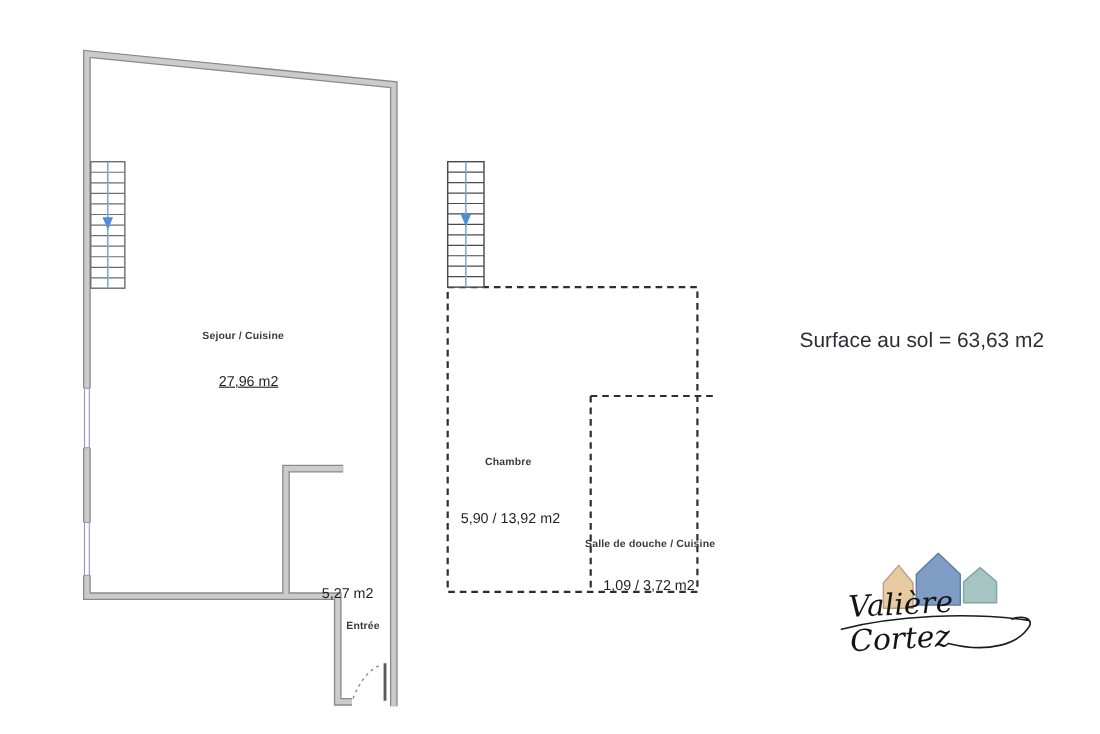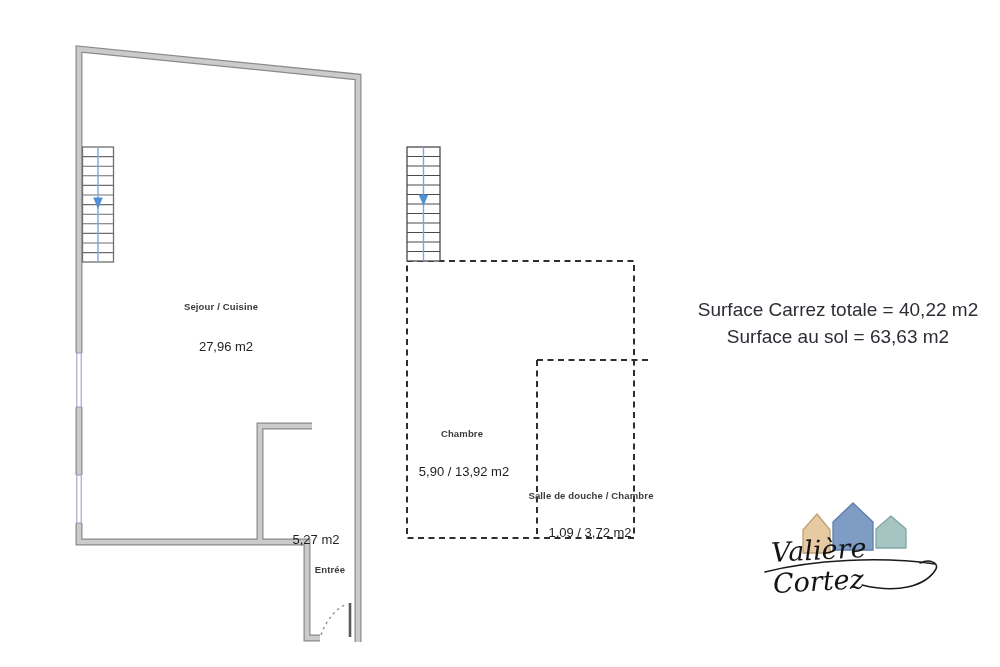--- a/index.html
+++ b/index.html
@@ -106,31 +106,30 @@
       <polygon points="803,530 817,514 830,530 830,553 803,553" stroke="#c0a178" fill="#e7c9a2"></polygon>
       <polygon points="833,522 853,503 873,522 873,550 833,550" stroke="#5d7ea6" fill="#7f9dc4"></polygon>
       <polygon points="876,529 891,516 906,529 906,548 876,548" stroke="#7fa7a4" fill="#a6c5c2"></polygon>
     </g>
 
     <path d="M765,572 C812,560 880,556 935,564
              M862,585 C898,594 926,586 936,569 C939,562 929,559 920,563" fill="none" stroke="#1b1b1b" stroke-width="1.5" stroke-linecap="round"></path>
   </svg>
 
   <div class="lbl room-name" style="left:221px;top:258px;">Sejour / Cuisine</div>
-  <div class="lbl room-area" style="left:226px;top:298px;">27,96 m2</div>
+  <div class="lbl room-area" style="left:226px;top:298px;text-decoration:underline;">27,96 m2</div>
 
   <div class="lbl room-area" style="left:316px;top:491px;">5,27 m2</div>
   <div class="lbl room-name" style="left:330px;top:521px;text-align:center;">Entrée</div>
 
-  <div class="lbl room-name" style="left:462px;top:385px;">Chambre</div>
+  <div class="lbl room-name" style="left:462px;top:372px;">Chambre</div>
   <div class="lbl room-area" style="left:464px;top:423px;">5,90 / 13,92 m2</div>
 
-  <div class="lbl room-name" style="left:591px;top:447px;">Salle de douche / Chambre</div>
+  <div class="lbl room-name" style="left:591px;top:447px;">Salle de douche / Cuisine</div>
   <div class="lbl room-area" style="left:590px;top:484px;">1,09 / 3,72 m2</div>
 
   <div class="summary">
-    <div>Surface Carrez totale = 40,22 m2</div>
     <div>Surface au sol = 63,63 m2</div>
   </div>
 
   <div class="logo-name">Valière Cortez</div>
 
 </div>
 
 </body></html>

